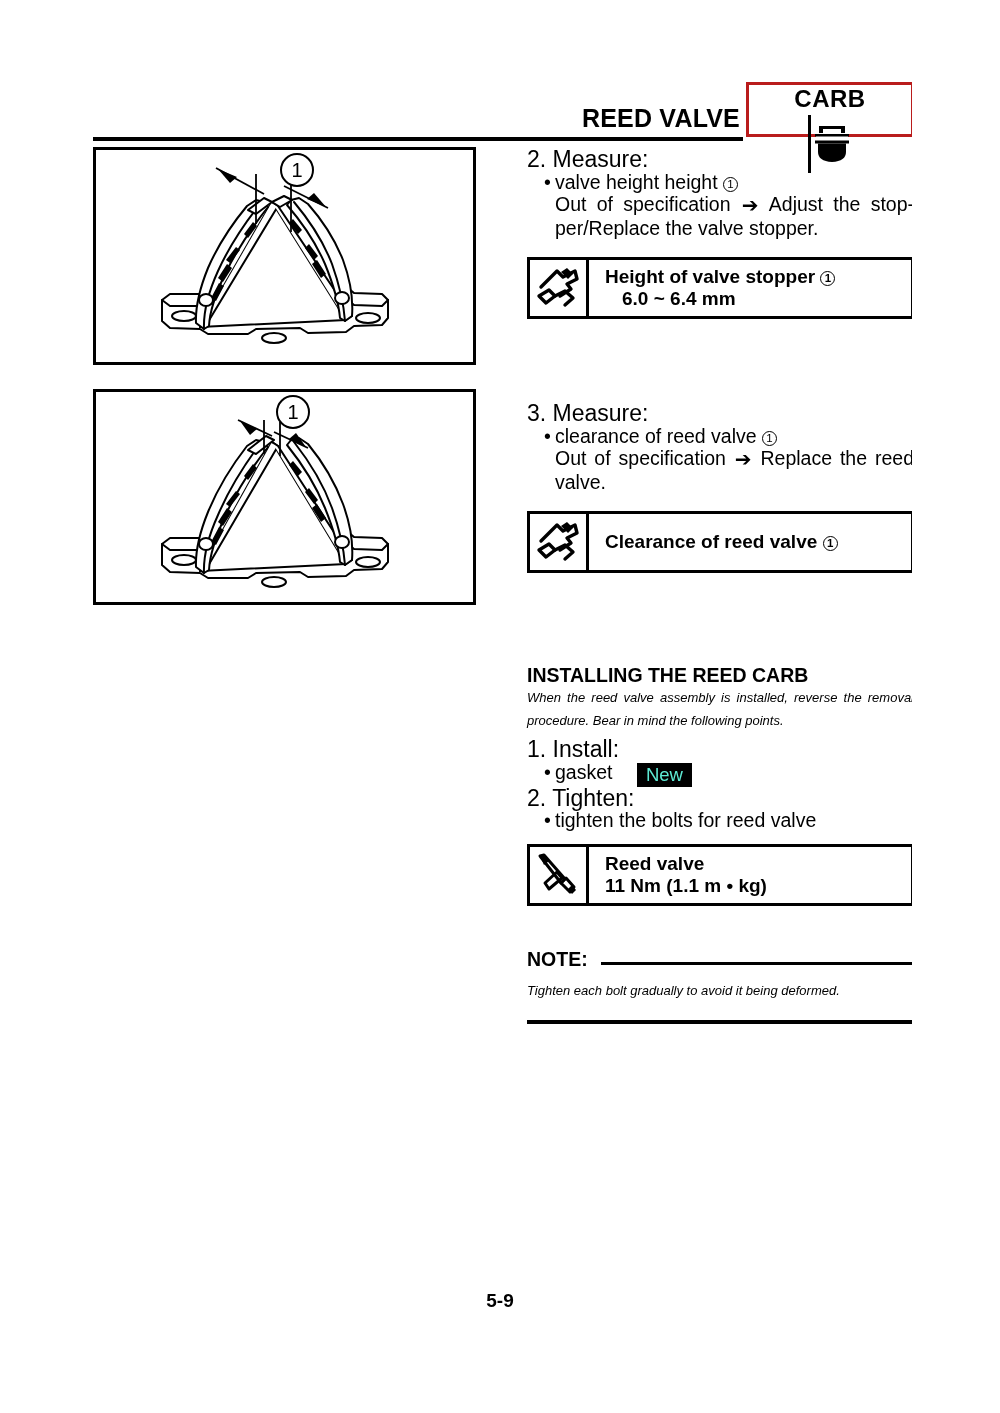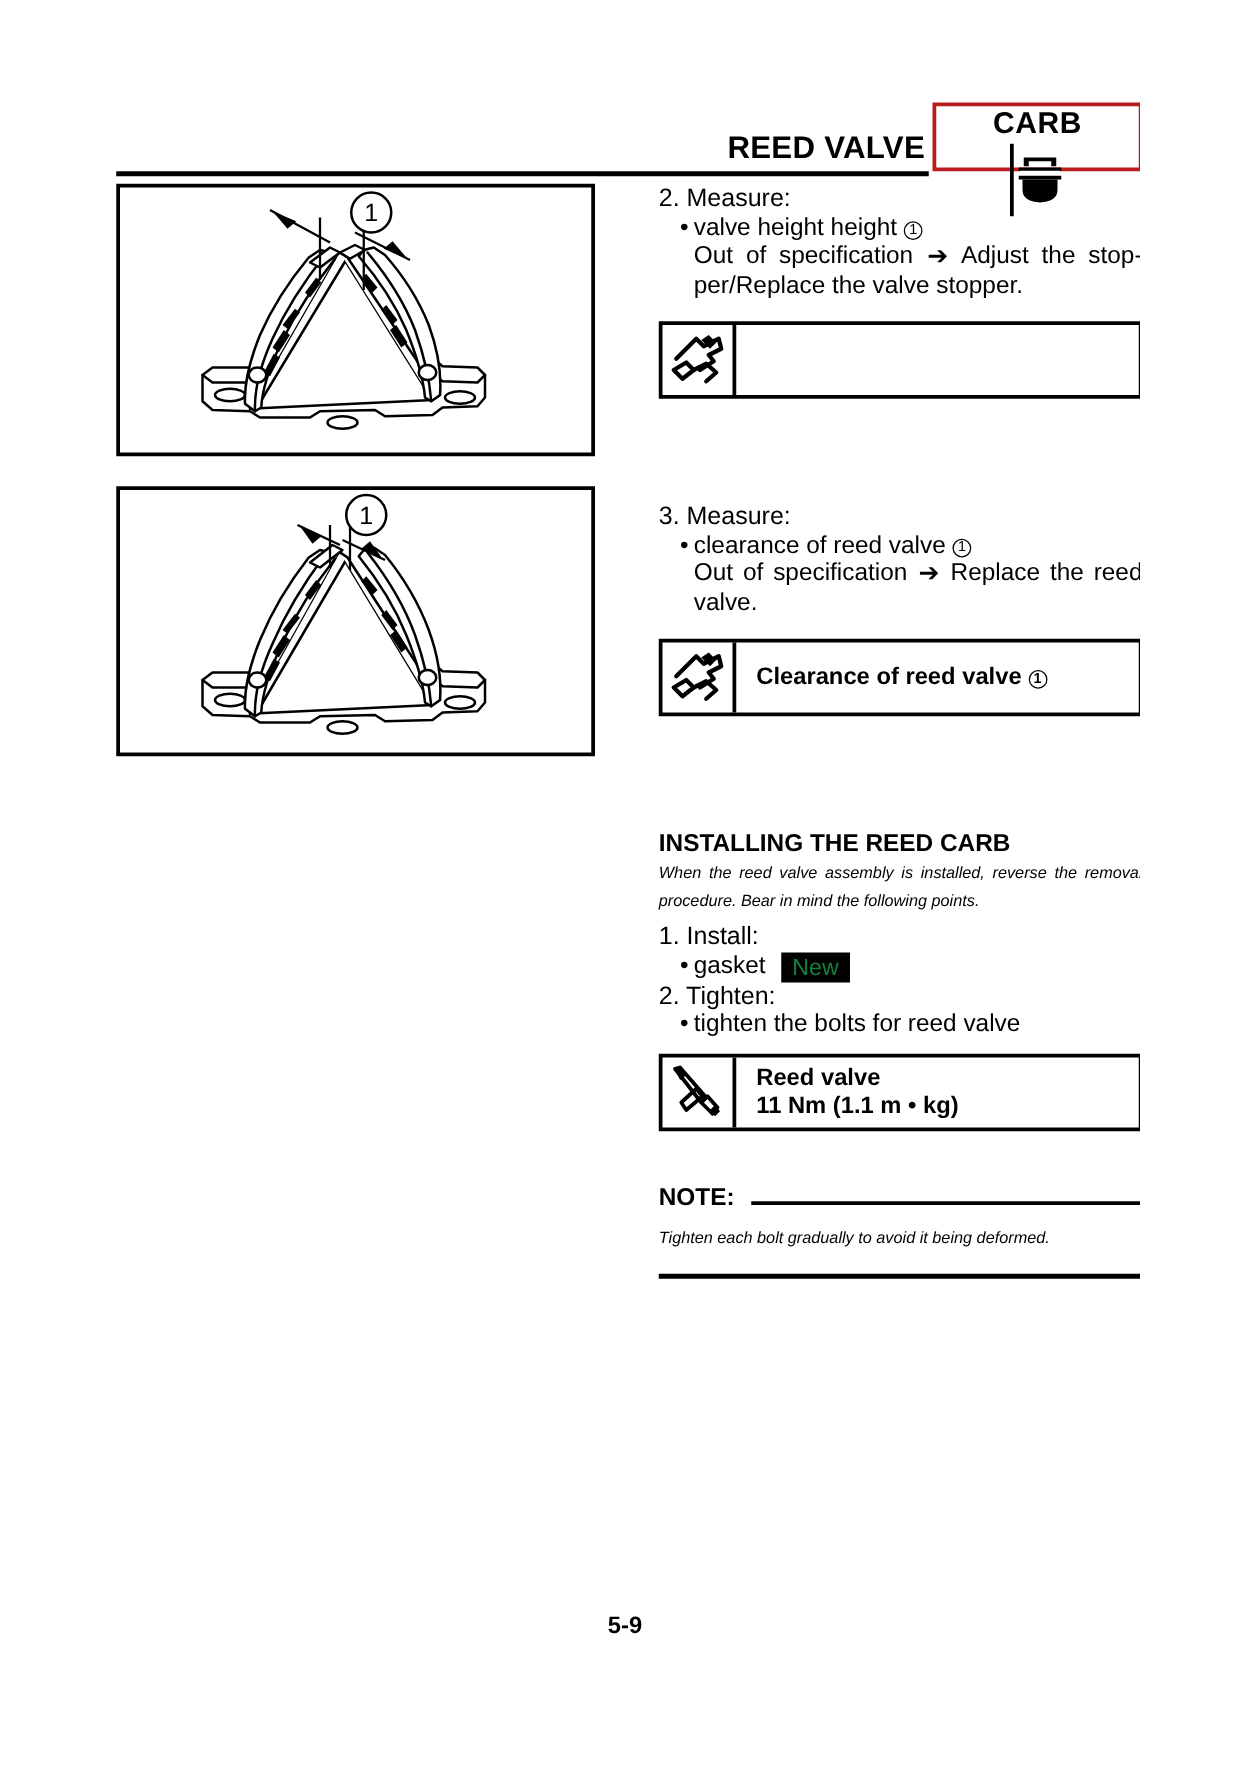--- a/index.html
+++ b/index.html
@@ -83,21 +83,21 @@
   .figure-svg { display: block; width: 100%; height: 100%; }
 
   
   #right-col {
     position: absolute;
     left: 527px;
     top: 148px;
     width: 387px;
   }
   .step-head {
-    font-size: 20px;
+    font-size: 23px;
     line-height: 22.5px;
     white-space: nowrap;
   }
   .bullet-line {
     font-size: 19.5px;
     line-height: 22.5px;
     padding-left: 17px;
     white-space: nowrap;
   }
   .bullet-dot {
@@ -181,25 +181,25 @@
     font-size: 19.5px;
     font-weight: bold;
     line-height: 23px;
     white-space: nowrap;
   }
 
   
   .new-badge {
     display: inline-block;
     background: #000;
-    color: #15803d;
+    color: #5eead4;
     font-size: 18.5px;
     line-height: 24px;
     padding: 0 9px;
-    margin-left: 7px;
+    margin-left: 19px;
     vertical-align: -2px;
   }
 
   
   #note-block { position: relative; }
   .note-head-row {
     display: flex;
     align-items: center;
     height: 24px;
   }
@@ -373,20 +373,27 @@
       <div class="spec-icon-cell">
         <svg width="46" height="46" viewBox="0 0 46 46" aria-hidden="true">
           <g fill="none" stroke="#000" stroke-width="3.4" stroke-linejoin="round" stroke-linecap="round">
             <path d="M6 22 L22 6 L28 12 L40 6 L42 14 L32 19 L36 24 L25 31"></path>
             <path d="M4 31 L14 25 L20 31 L11 38 Z"></path>
             <path d="M20 31 L30 26 L38 33 L30 40"></path>
           </g>
           <path d="M26 7 L33 14 L38 9 L32 3 Z" fill="#000"></path>
         </svg>
       </div>
+      <div class="spec-text-cell">
+        <div class="spec-line-1">
+          <span>Height of valve stopper</span>
+          <span class="circled">1</span>
+        </div>
+        <div class="spec-line-2">6.0 ~ 6.4 mm</div>
+      </div>
     </div>
 
     <div style="height:83px"></div>
 
     <div>
       <div class="step-head">3. Measure:</div>
       <div class="bullet-line">
         <span class="bullet-dot">•</span><span>clearance of reed valve</span>
         <span class="circled">1</span>
       </div>

